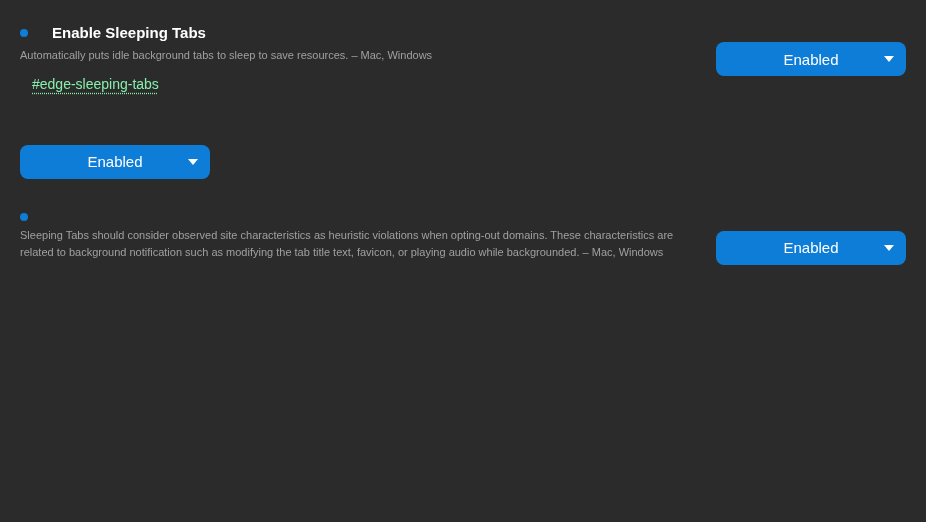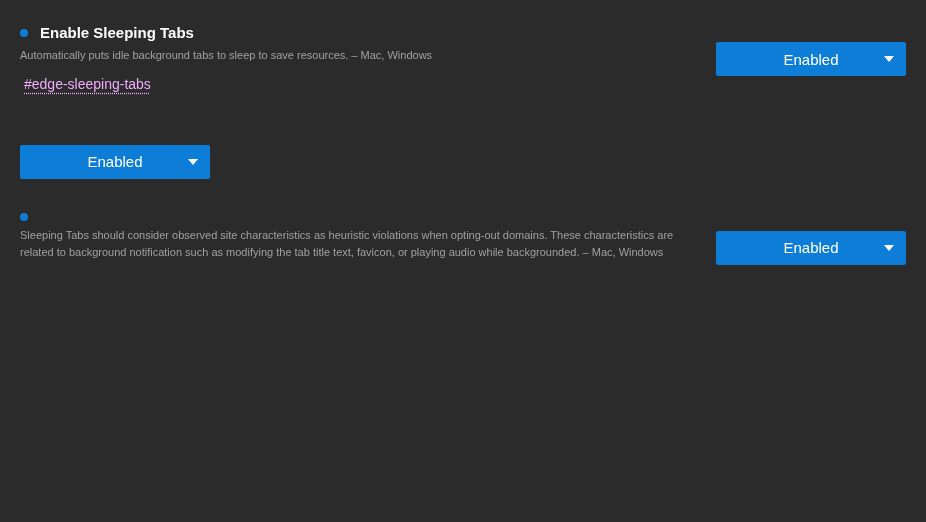--- a/index.html
+++ b/index.html
@@ -22,21 +22,21 @@
       padding: 14px 0 20px 0;
       gap: 30px;
     }
     .flag-content {
       flex: 1;
       max-width: 665px;
     }
     .flag-header {
       display: flex;
       align-items: center;
-      gap: 12px;
+      gap: 24px;
       margin-bottom: 6px;
     }
     .status-dot {
       width: 8px;
       height: 8px;
       border-radius: 50%;
       background-color: #0e7dd8;
       flex-shrink: 0;
     }
     .flag-title {
@@ -45,45 +45,45 @@
       font-weight: 600;
     }
     .flag-description {
       color: #a0a0a0;
       font-size: 11px;
       line-height: 1.6;
       margin-left: 0px;
       margin-bottom: 10px;
     }
     .flag-anchor {
-      color: #f0abfc;
+      color: #86efac;
       font-size: 14px;
       text-decoration: underline dotted;
       text-underline-offset: 4px;
-      margin-left: 4px;
+      margin-left: 12px;
       display: inline-block;
       cursor: pointer;
     }
     .flag-control {
       padding-top: 18px;
       flex-shrink: 0;
     }
     .dropdown {
       background-color: #0e7dd8;
       color: #ffffff;
       border: none;
       width: 190px;
       height: 34px;
       font-size: 15px;
       display: flex;
       align-items: center;
       justify-content: center;
       position: relative;
       cursor: pointer;
-      border-radius: 2px;
+      border-radius: 8px;
     }
     .dropdown-label {
       text-align: center;
     }
     .dropdown-chevron {
       position: absolute;
       right: 12px;
       top: 50%;
       transform: translateY(-50%);
       width: 10px;

